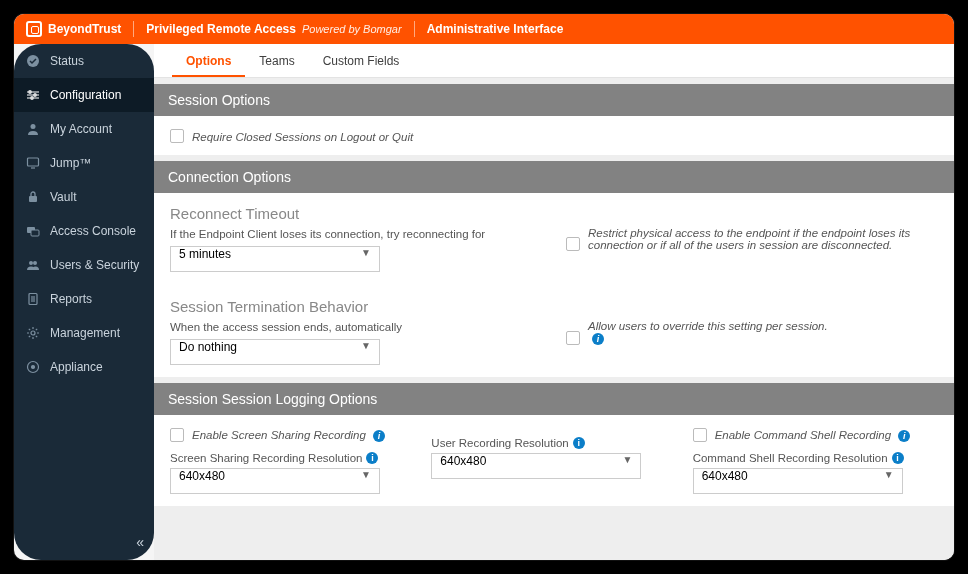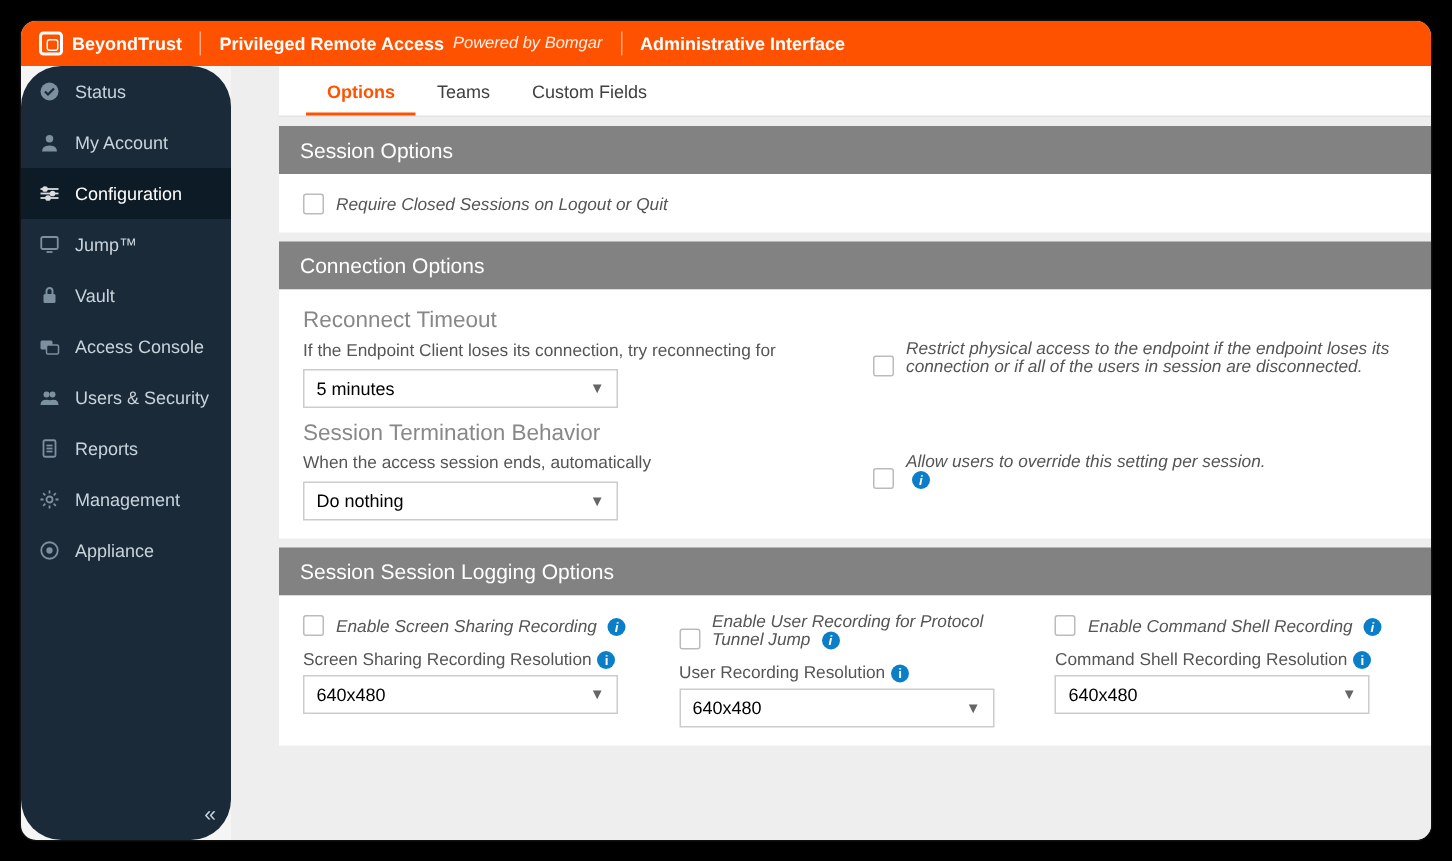--- a/index.html
+++ b/index.html
@@ -11,32 +11,32 @@
   .brand-icon::after { content: ""; position: absolute; top: 3px; left: 3px; width: 6px; height: 6px; border: 1px solid #fff; border-radius: 2px; }
   .top-sep { width: 1px; height: 16px; background: rgba(255,255,255,0.5); margin: 0 12px; }
   .top-label { font-weight: 600; }
   .top-sub { font-style: italic; opacity: 0.9; margin-left: 6px; font-size: 11px; }
   .body { flex: 1; display: flex; min-height: 0; }
   .sidebar { width: 140px; background: #1a2a38; color: #c9d3dc; display: flex; flex-direction: column; position: relative; border-radius: 27px; }
   .nav-item { display: flex; align-items: center; height: 34px; padding: 0 12px; font-size: 12px; cursor: pointer; gap: 10px; }
   .nav-item.active { background: #0d1b26; color: #fff; }
   .nav-icon { width: 14px; flex-shrink: 0; display: flex; align-items: center; justify-content: center; opacity: 0.85; }
   .collapse { position: absolute; bottom: 10px; right: 10px; color: #c9d3dc; font-size: 14px; cursor: pointer; }
-  .main { flex: 1; background: #eee; overflow-y: auto; padding-left: 32px; }
+  .main { flex: 1; background: #eee; overflow-y: auto; }
   .subtabs { background: #fff; border-bottom: 1px solid #e3e3e3; display: flex; padding: 0 18px; height: 34px; }
   .subtab { font-size: 12px; padding: 10px 14px 8px; color: #404040; cursor: pointer; }
   .subtab.active { color: #ff5200; font-weight: 600; border-bottom: 2px solid #ff5200; }
   .panel { margin-top: 6px; }
   .panel-header { background: #828282; color: #fff; padding: 8px 14px; font-size: 14px; font-weight: 500; }
   .panel-body { background: #fff; padding: 12px 16px; }
   .row { display: flex; gap: 24px; }
   .col { flex: 1; min-width: 0; }
   .subheading { color: #888; font-size: 15px; font-weight: 400; margin-bottom: 6px; }
   .helptext { font-size: 11.5px; color: #555; margin-bottom: 6px; }
-  .select { width: 210px; border: 1px solid #ccc; height: 26px; font-size: 12px; padding: 0 8px; display: flex; align-items: center; justify-content: space-between; background: #fff; cursor: pointer; }
+  .select { width: 210px; border: 1px solid #ccc; height: 26px; font-size: 12px; padding: 0 8px; display: flex; justify-content: space-between; background: #fff; cursor: pointer; }
   .select .chev { font-size: 10px; color: #666; }
   .chk { display: flex; align-items: flex-end; gap: 8px; font-size: 11.5px; color: #555; font-style: italic; }
   .chk .box { width: 14px; height: 14px; border: 1px solid #bbb; background: #fff; flex-shrink: 0; margin-top: 1px; border-radius: 2px; }
   .info { display: inline-flex; width: 12px; height: 12px; background: #0b7ec8; color: #fff; border-radius: 50%; font-size: 9px; align-items: center; justify-content: center; font-weight: bold; margin-left: 4px; }
   .label-line { font-size: 11.5px; color: #555; margin: 10px 0 4px; display: flex; align-items: center; }
   .three-col { display: flex; gap: 16px; }
   .three-col .col { flex: 1; }
 </style>
 </head>
 <body>
@@ -60,41 +60,41 @@
     <div class="sidebar">
       <div class="nav-item">
         <span class="nav-icon">
             <svg width="14" height="14" viewBox="0 0 14 14">
               <circle cx="7" cy="7" r="6" fill="#8ea2b3"></circle>
               <path d="M4 7 l2 2 l4 -4" stroke="#1a2a38" stroke-width="1.5" fill="none"></path>
             </svg>
           </span>
         <span>Status</span>
       </div>
-      <div class="nav-item">
-        <span class="nav-icon">
-            <svg width="14" height="14" viewBox="0 0 14 14" fill="#8ea2b3">
-              <circle cx="7" cy="4.5" r="2.5"></circle>
-              <path d="M2 13 Q2 9 7 9 Q12 9 12 13 Z"></path>
-            </svg>
-          </span>
-        <span>My Account</span>
-      </div>
       <div class="nav-item active">
         <span class="nav-icon">
             <svg width="14" height="14" viewBox="0 0 14 14" stroke="#fff" stroke-width="1.2">
               <line x1="1" y1="4" x2="13" y2="4"></line>
               <line x1="1" y1="7" x2="13" y2="7"></line>
               <line x1="1" y1="10" x2="13" y2="10"></line>
               <circle cx="4" cy="4" r="1.3" fill="#fff"></circle>
               <circle cx="9" cy="7" r="1.3" fill="#fff"></circle>
               <circle cx="6" cy="10" r="1.3" fill="#fff"></circle>
             </svg>
           </span>
         <span>Configuration</span>
+      </div>
+      <div class="nav-item">
+        <span class="nav-icon">
+            <svg width="14" height="14" viewBox="0 0 14 14" fill="#8ea2b3">
+              <circle cx="7" cy="4.5" r="2.5"></circle>
+              <path d="M2 13 Q2 9 7 9 Q12 9 12 13 Z"></path>
+            </svg>
+          </span>
+        <span>My Account</span>
       </div>
       <div class="nav-item">
         <span class="nav-icon">
             <svg width="14" height="14" viewBox="0 0 14 14" fill="none" stroke="#8ea2b3" stroke-width="1.2">
               <rect x="1.5" y="2" width="11" height="8" rx="1"></rect>
               <line x1="5" y1="12" x2="9" y2="12"></line>
             </svg>
           </span>
         <span>Jump™</span>
       </div>
@@ -190,21 +190,21 @@
               </div>
             </div>
             <div class="col">
               <div style="height:22px"></div>
               <label class="chk">
                 <span class="box"></span>
                 <span>Restrict physical access to the endpoint if the endpoint loses its connection or if all of the users in session are disconnected.</span>
               </label>
             </div>
           </div>
-          <div class="row" style="margin-top:8px">
+          <div class="row" style="margin-top:26px">
             <div class="col">
               <div class="subheading">Session Termination Behavior</div>
               <div class="helptext">When the access session ends, automatically</div>
               <div class="select">
                 <span>Do nothing</span>
                 <span class="chev">▼</span>
               </div>
             </div>
             <div class="col">
               <div style="height:22px"></div>
@@ -232,24 +232,20 @@
               <div class="label-line">
                 <span>Screen Sharing Recording Resolution</span>
                 <span class="info">i</span>
               </div>
               <div class="select">
                 <span>640x480</span>
                 <span class="chev">▼</span>
               </div>
             </div>
             <div class="col">
-              <label class="chk">
-                <span class="box"></span>
-                <span><span>Enable User Recording for Protocol Tunnel Jump</span> <span class="info">i</span></span>
-              </label>
               <div class="label-line">
                 <span>User Recording Resolution</span>
                 <span class="info">i</span>
               </div>
               <div class="select">
                 <span>640x480</span>
                 <span class="chev">▼</span>
               </div>
             </div>
             <div class="col">

